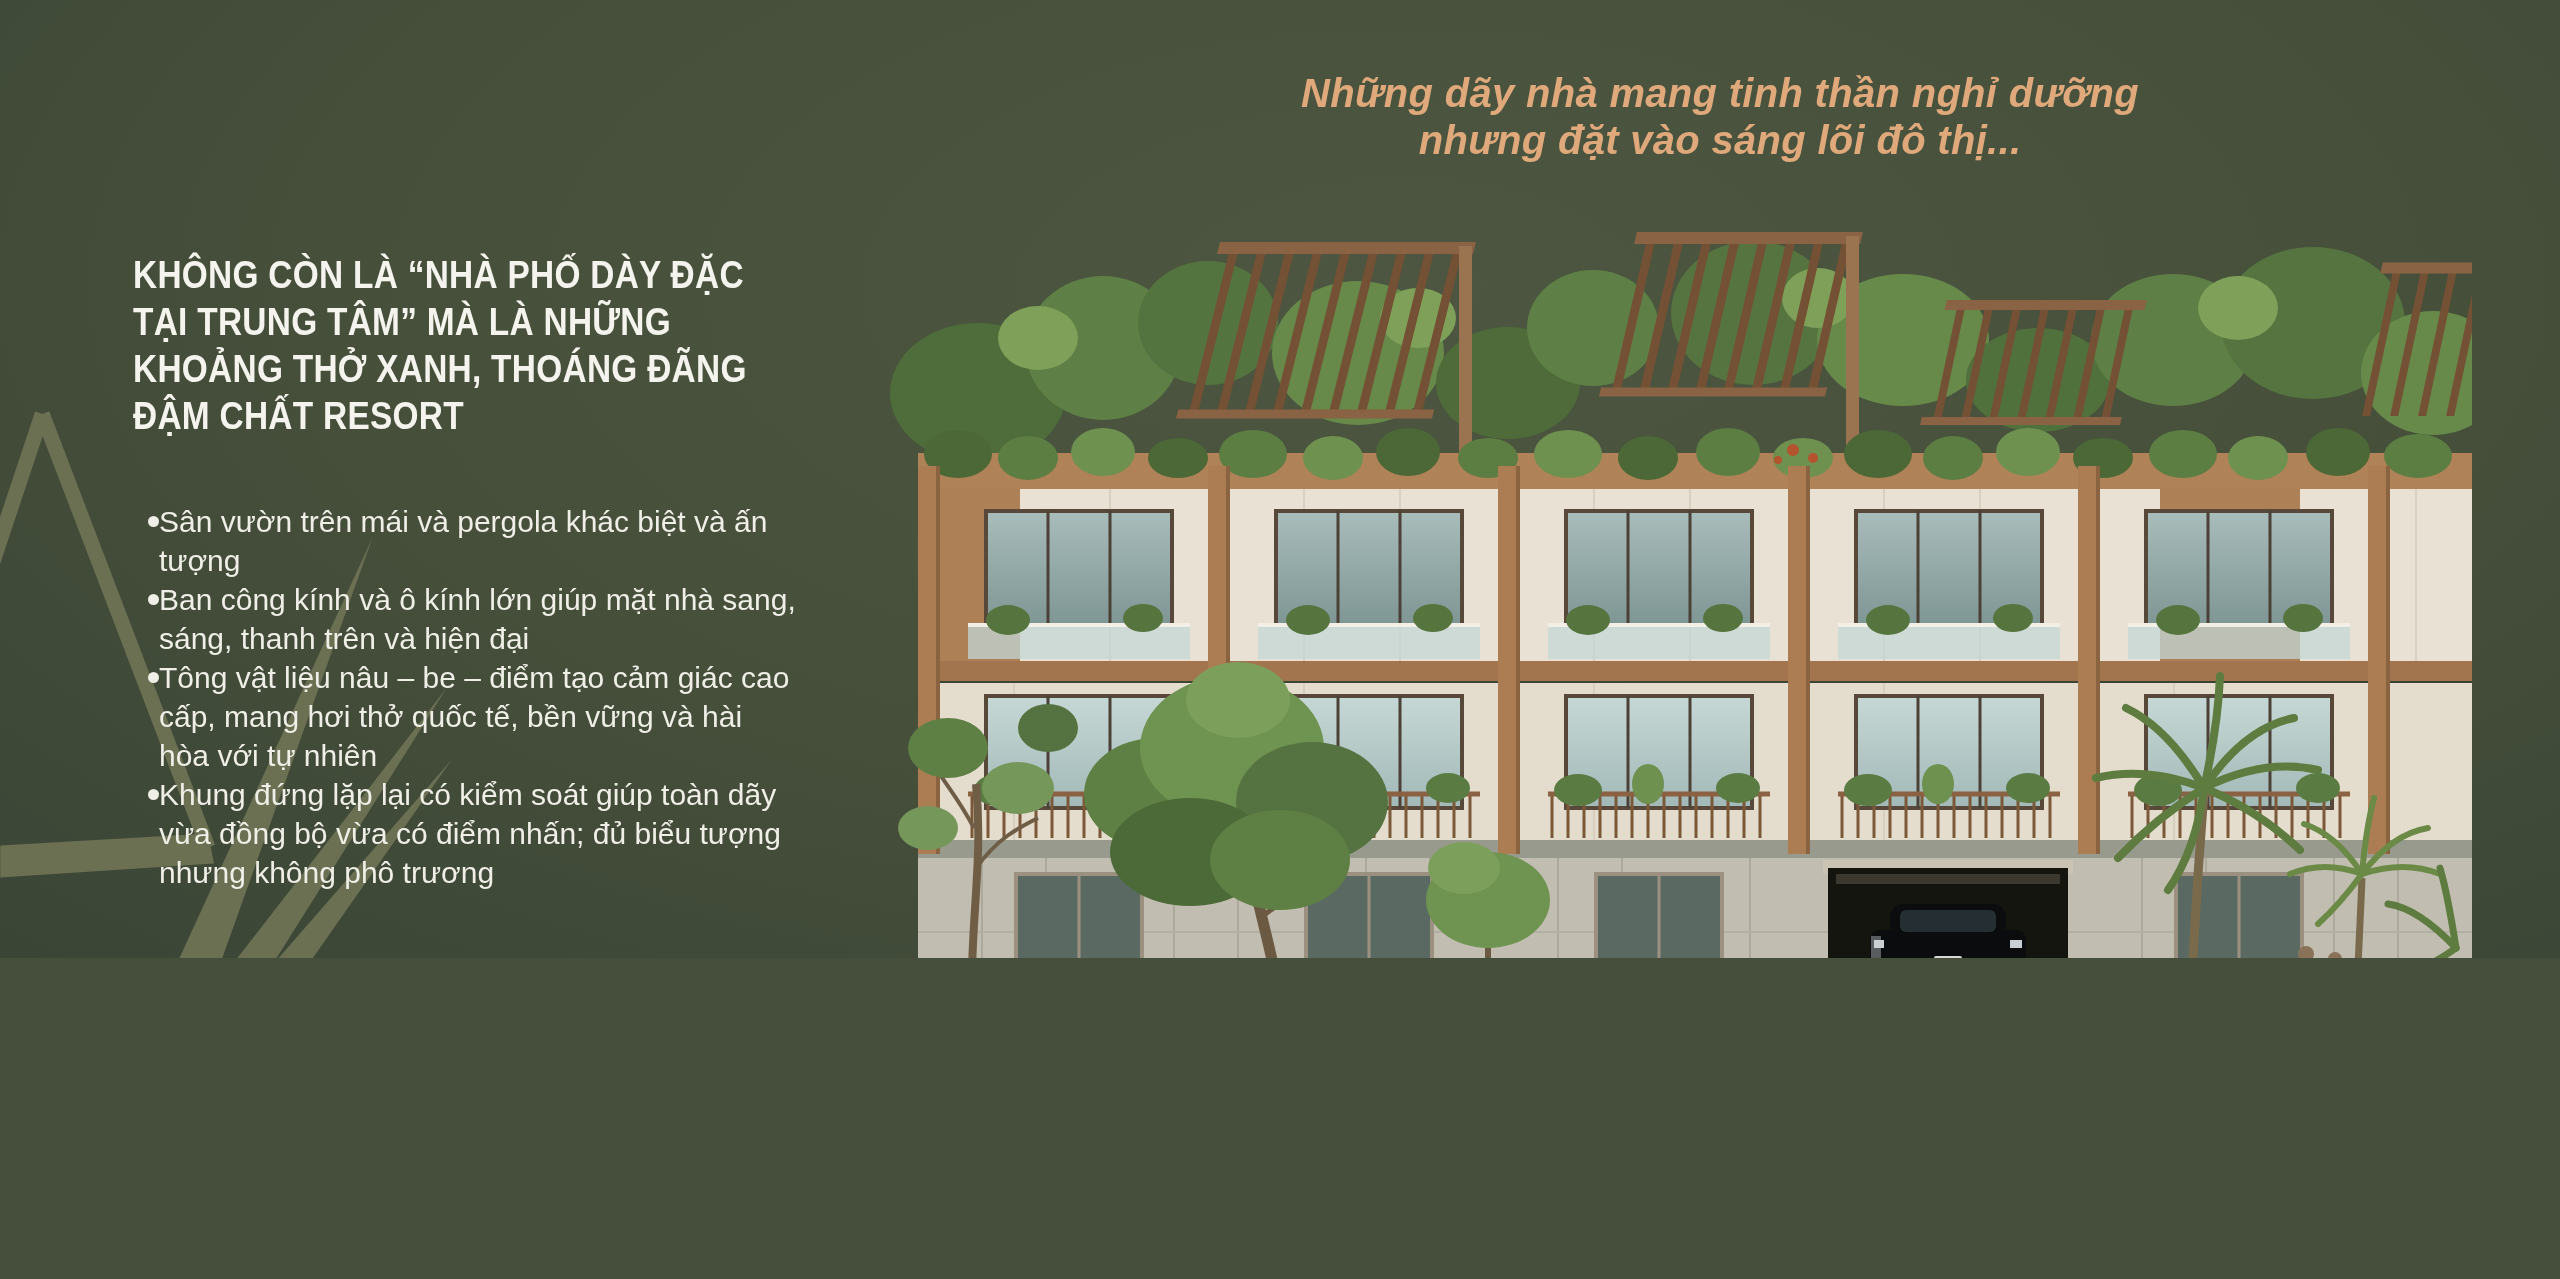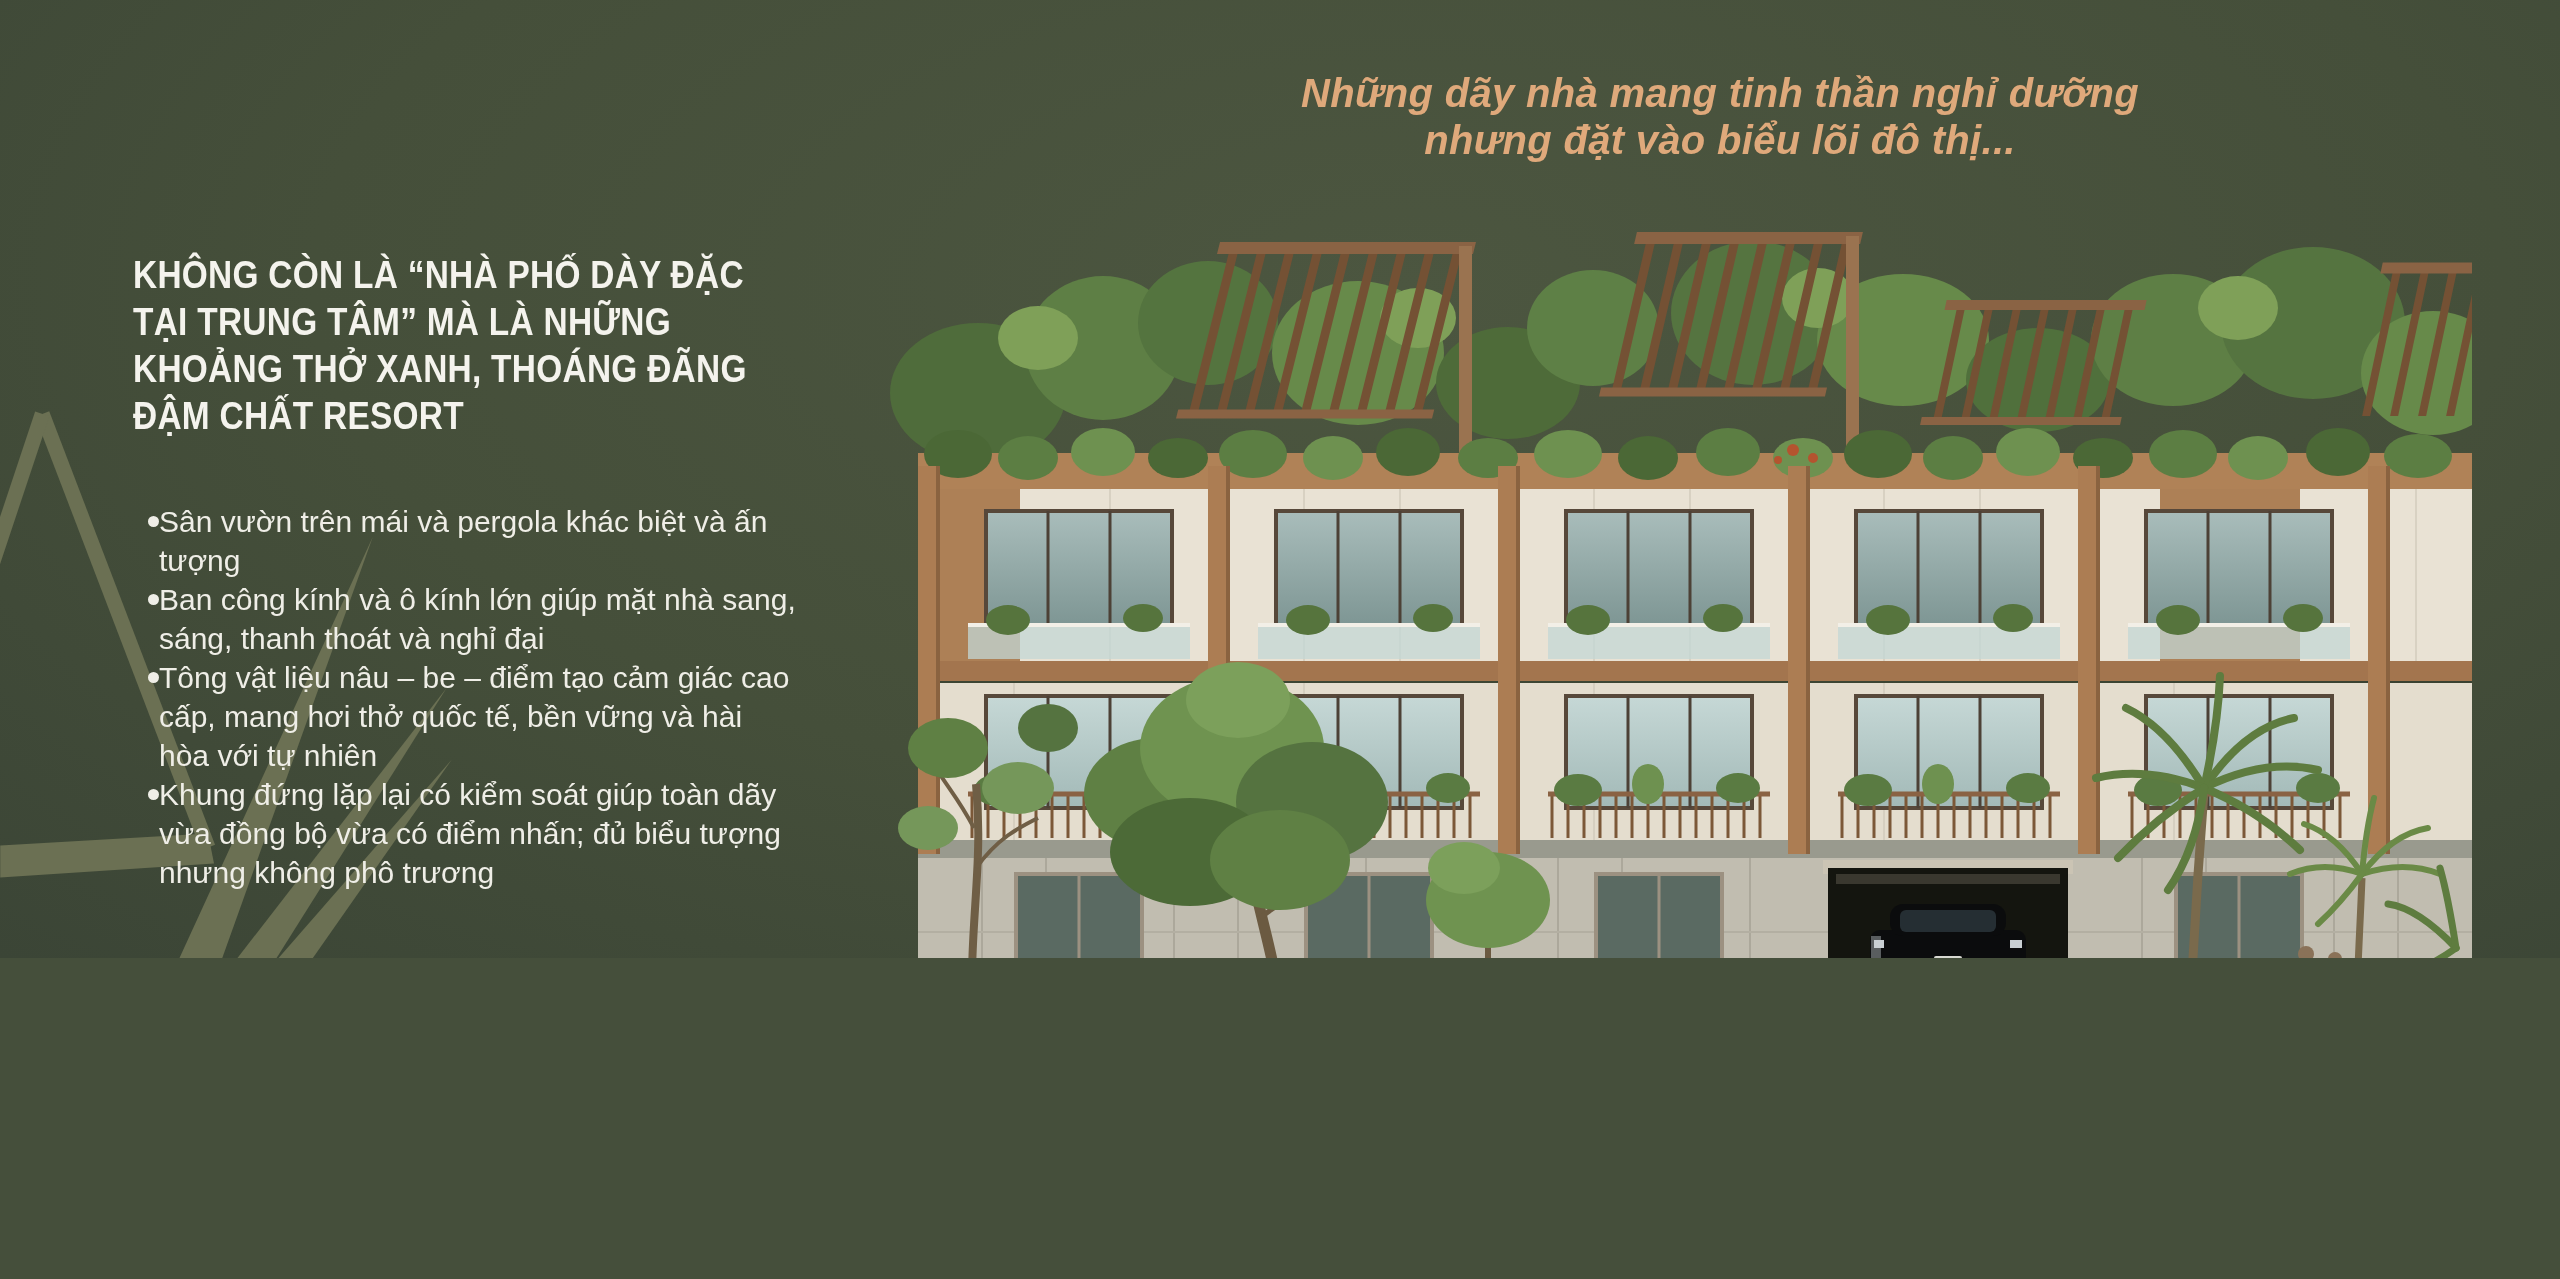--- a/index.html
+++ b/index.html
@@ -66,38 +66,38 @@
 
       <path d="M372 575 A168 168 0 0 1 360 872 L322 820 A118 118 0 0 0 318 635 Z"></path>
 
       <polygon points="0,790 332,752 344,802 0,854"></polygon>
       <polygon points="0,868 300,846 280,880 0,880"></polygon>
     </g>
   </svg>
 
   <div class="tagline">
     <div>Những dãy nhà mang tinh thần nghỉ dưỡng</div>
-    <div>nhưng đặt vào biểu lõi đô thị...</div>
+    <div>nhưng đặt vào sáng lõi đô thị...</div>
   </div>
 
   <div class="headline">
     <div>KHÔNG CÒN LÀ “NHÀ PHỐ DÀY ĐẶC</div>
     <div>TẠI TRUNG TÂM” MÀ LÀ NHỮNG</div>
     <div>KHOẢNG THỞ XANH, THOÁNG ĐÃNG</div>
     <div>ĐẬM CHẤT RESORT</div>
   </div>
 
   <ul class="bullets">
     <li>
         <span class="dot"></span>
         <span class="btext">Sân vườn trên mái và pergola khác biệt và ấn tượng</span>
       </li>
     <li>
         <span class="dot"></span>
-        <span class="btext">Ban công kính và ô kính lớn giúp mặt nhà sang, sáng, thanh thoát và nghỉ đại</span>
+        <span class="btext">Ban công kính và ô kính lớn giúp mặt nhà sang, sáng, thanh trên và hiện đại</span>
       </li>
     <li>
         <span class="dot"></span>
         <span class="btext">Tông vật liệu nâu – be – điểm tạo cảm giác cao cấp, mang hơi thở quốc tế, bền vững và hài hòa với tự nhiên</span>
       </li>
     <li>
         <span class="dot"></span>
         <span class="btext">Khung đứng lặp lại có kiểm soát giúp toàn dãy vừa đồng bộ vừa có điểm nhấn; đủ biểu tượng nhưng không phô trương</span>
       </li>
   </ul>

